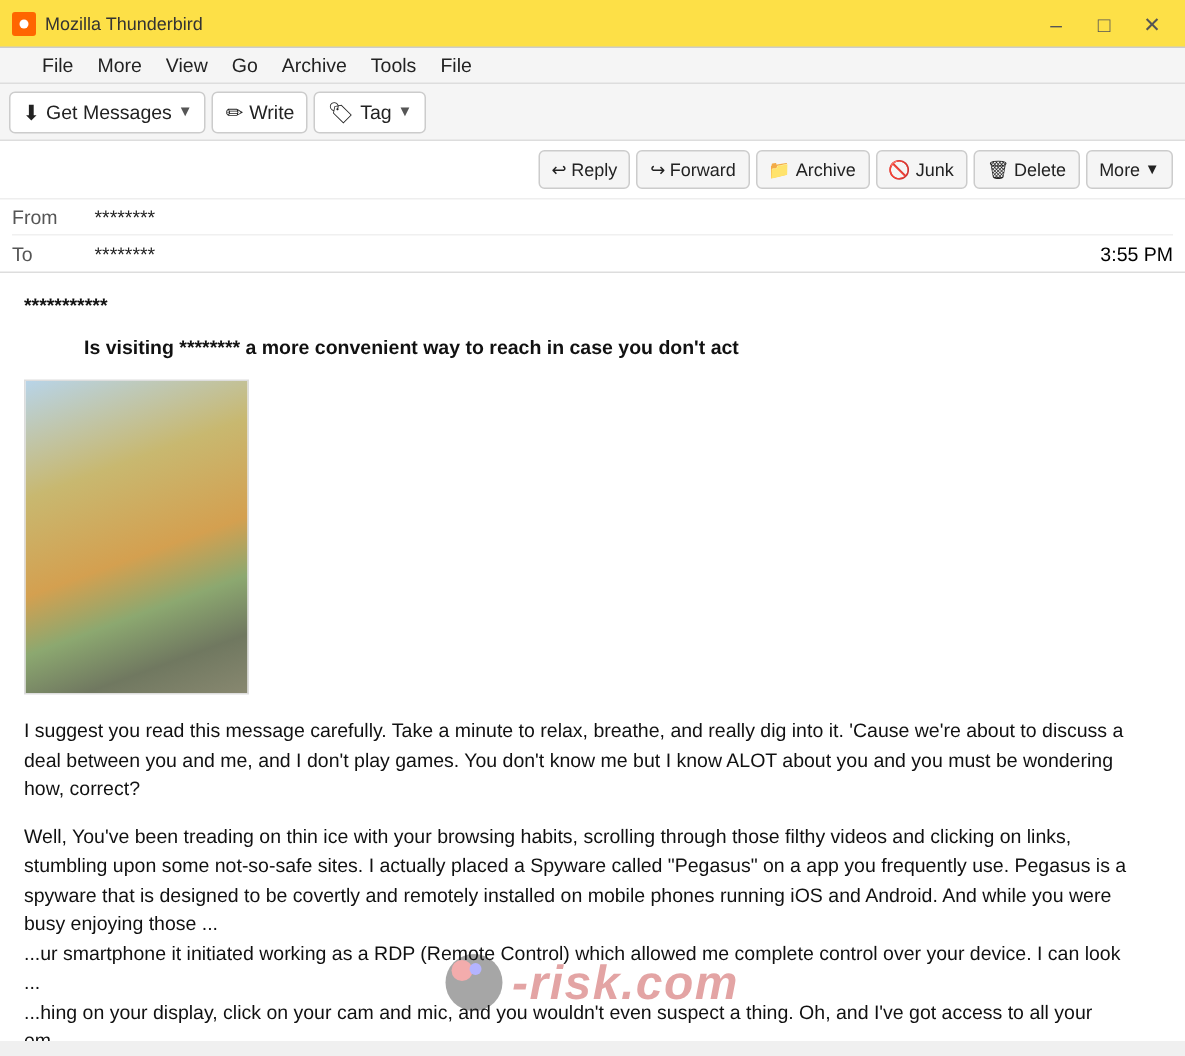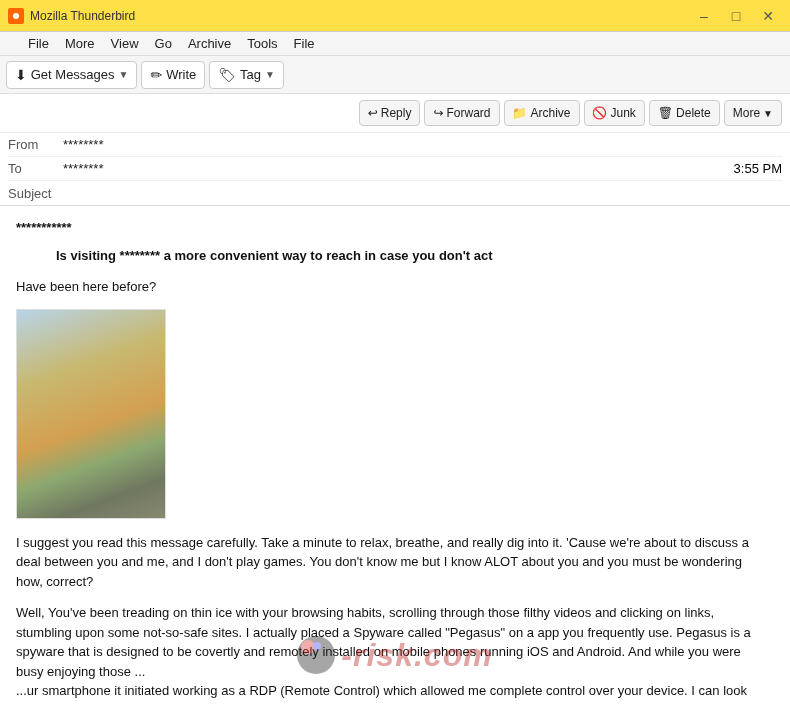--- a/index.html
+++ b/index.html
@@ -291,32 +291,27 @@
   <div class="header-fields">
     <div class="header-row">
       <span class="header-label">From</span>
       <span class="header-value">********</span>
     </div>
     <div class="header-row">
       <span class="header-label">To</span>
       <span class="header-value">********</span>
       <span class="header-time">3:55 PM</span>
     </div>
-    <div class="header-row">
-      <span class="header-label">Subject</span>
-      <span class="header-value"></span>
-    </div>
   </div>
 </div>
 
 <div class="email-body-container">
   <div class="email-body">
     <p class="subject-stars">***********</p>
     <p class="headline">Is visiting ******** a more convenient way to reach in case you don't act</p>
-    <p>Have been here before?</p>
     <div class="email-image"></div>
     <p>I suggest you read this message carefully. Take a minute to relax, breathe, and really dig into it. 'Cause we're about to discuss a deal between you and me, and I don't play games. You don't know me but I know ALOT about you and you must be wondering how, correct?</p>
     <p>Well, You've been treading on thin ice with your browsing habits, scrolling through those filthy videos and clicking on links, stumbling upon some not-so-safe sites. I actually placed a Spyware called "Pegasus" on a app you frequently use. Pegasus is a spyware that is designed to be covertly and remotely installed on mobile phones running iOS and Android. And while you were busy enjoying those ...<br>...ur smartphone it initiated working as a RDP (Remote Control) which allowed me complete control over your device. I can look ...<br>...hing on your display, click on your cam and mic, and you wouldn't even suspect a thing. Oh, and I've got access to all your em...<br>...y contacts, and social media accounts too.</p>
   </div>
 </div>
 
 <div class="watermark">
   <div class="watermark-dot"></div>
   <span class="watermark-text">-risk.com</span>
 </div>

